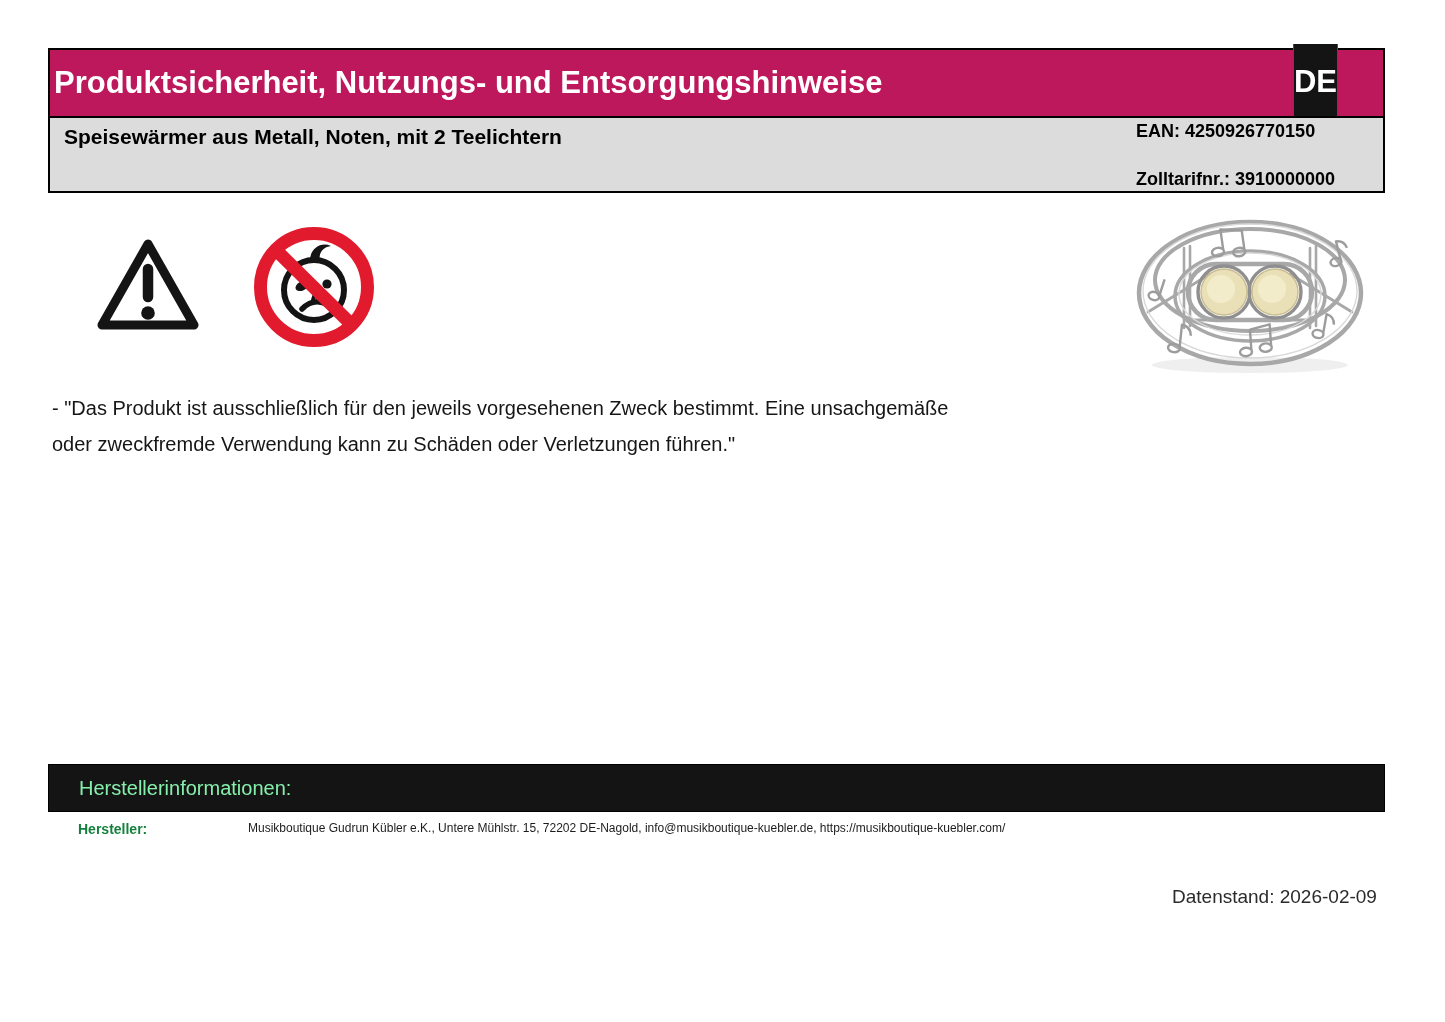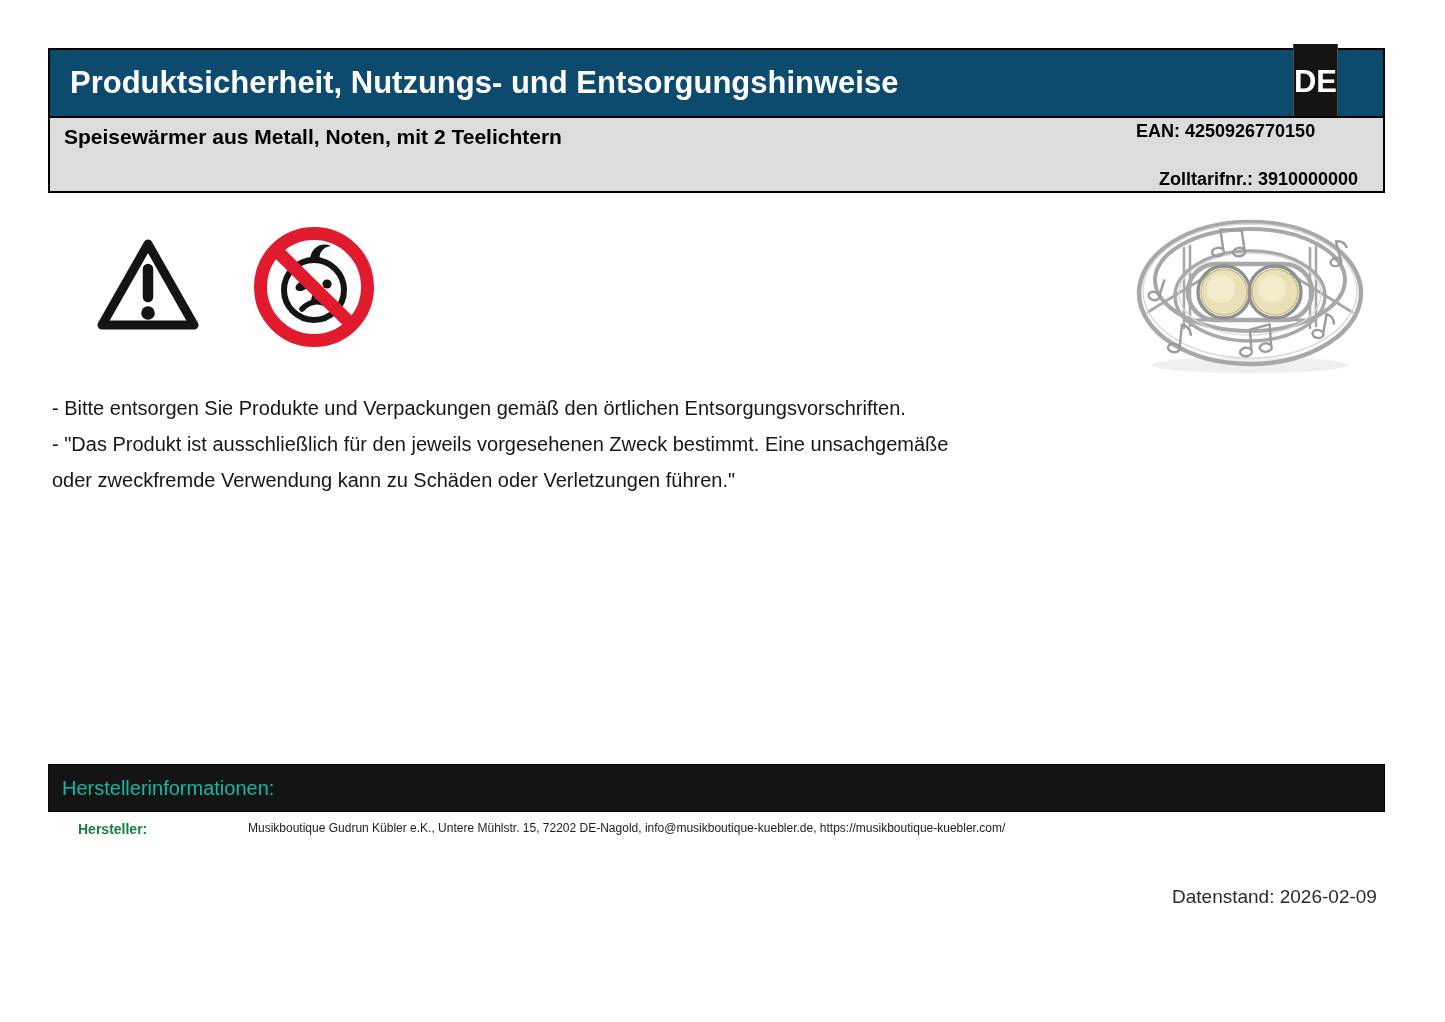--- a/index.html
+++ b/index.html
@@ -12,22 +12,22 @@
     color:#111;
     overflow:hidden;
   }
 
   
   .header-block {
     position:absolute; left:48px; top:48px; width:1337px;
     border:2px solid #000;
   }
   .title-bar {
-    position:relative; height:66px; background:#0c4a6e;
-    display:flex; align-items:center; padding-left:20px;
+    position:relative; height:66px; background:#be185d;
+    display:flex; align-items:center; padding-left:4px;
   }
   .doc-title {
     color:#ffffff; font-size:31px; font-weight:bold; white-space:nowrap;
   }
   .lang-tab {
     position:absolute; top:-6px; right:45px; width:45px; height:76px;
     background:#141414;
     border-left:1px solid #4e4e4e; border-right:1px solid #4e4e4e;
     display:flex; align-items:center; justify-content:center;
   }
@@ -35,39 +35,39 @@
   .subheader {
     position:relative; height:75px; background:#dcdcdc;
     border-top:2px solid #000;
   }
   .product-name {
     position:absolute; left:14px; top:7px;
     font-size:21px; font-weight:bold; color:#000; white-space:nowrap;
   }
   .codes { position:absolute; left:1086px; top:3px; width:258px; }
   .code-line { font-size:18px; font-weight:bold; color:#000; white-space:nowrap; }
-  .code-line.tariff { margin-top:27px;margin-left:23px; }
+  .code-line.tariff { margin-top:27px; }
 
   
   .warning-triangle-box { position:absolute; left:95px; top:236px; }
   .no-children-box     { position:absolute; left:253px; top:226px; }
   .product-image-box   { position:absolute; left:1122px; top:200px; }
 
   
   .notes {
     position:absolute; left:52px; top:390px;
     font-size:20px; line-height:36px; color:#161616;
   }
   .note-line { white-space:nowrap; }
 
   
   .manufacturer-bar {
     position:absolute; left:48px; top:764px; width:1337px; height:48px;
-    background:#141414; color:#14b8a6;
-    display:flex; align-items:center; padding-left:13px;
+    background:#141414; color:#86efac;
+    display:flex; align-items:center; padding-left:30px;
     border:1px solid #000;
     text-align:center;
   }
   .manufacturer-heading { font-size:20px; font-weight:normal; }
   .manufacturer-label {
     position:absolute; left:78px; top:821px;
     font-size:14px; font-weight:bold; color:#15803d;
   }
   .manufacturer-value {
     position:absolute; left:248px; top:821px;
@@ -171,21 +171,20 @@
         </g>
         <g transform="translate(32,96) rotate(18)">
           <ellipse cx="0" cy="0" rx="5.5" ry="4"></ellipse>
             <path d="M5,-1.5 V-19"></path>
         </g>
       </g>
     </svg>
   </div>
 
   <div class="notes">
-    <div class="note-line">- Bitte entsorgen Sie Produkte und Verpackungen gemäß den örtlichen Entsorgungsvorschriften.</div>
     <div class="note-line">- "Das Produkt ist ausschließlich für den jeweils vorgesehenen Zweck bestimmt. Eine unsachgemäße</div>
     <div class="note-line">oder zweckfremde Verwendung kann zu Schäden oder Verletzungen führen."</div>
   </div>
 
   <div class="manufacturer-bar">
     <span class="manufacturer-heading">Herstellerinformationen:</span>
   </div>
   <span class="manufacturer-label">Hersteller:</span>
   <span class="manufacturer-value">Musikboutique Gudrun Kübler e.K., Untere Mühlstr. 15, 72202 DE-Nagold, info@musikboutique-kuebler.de, https://musikboutique-kuebler.com/</span>
 

